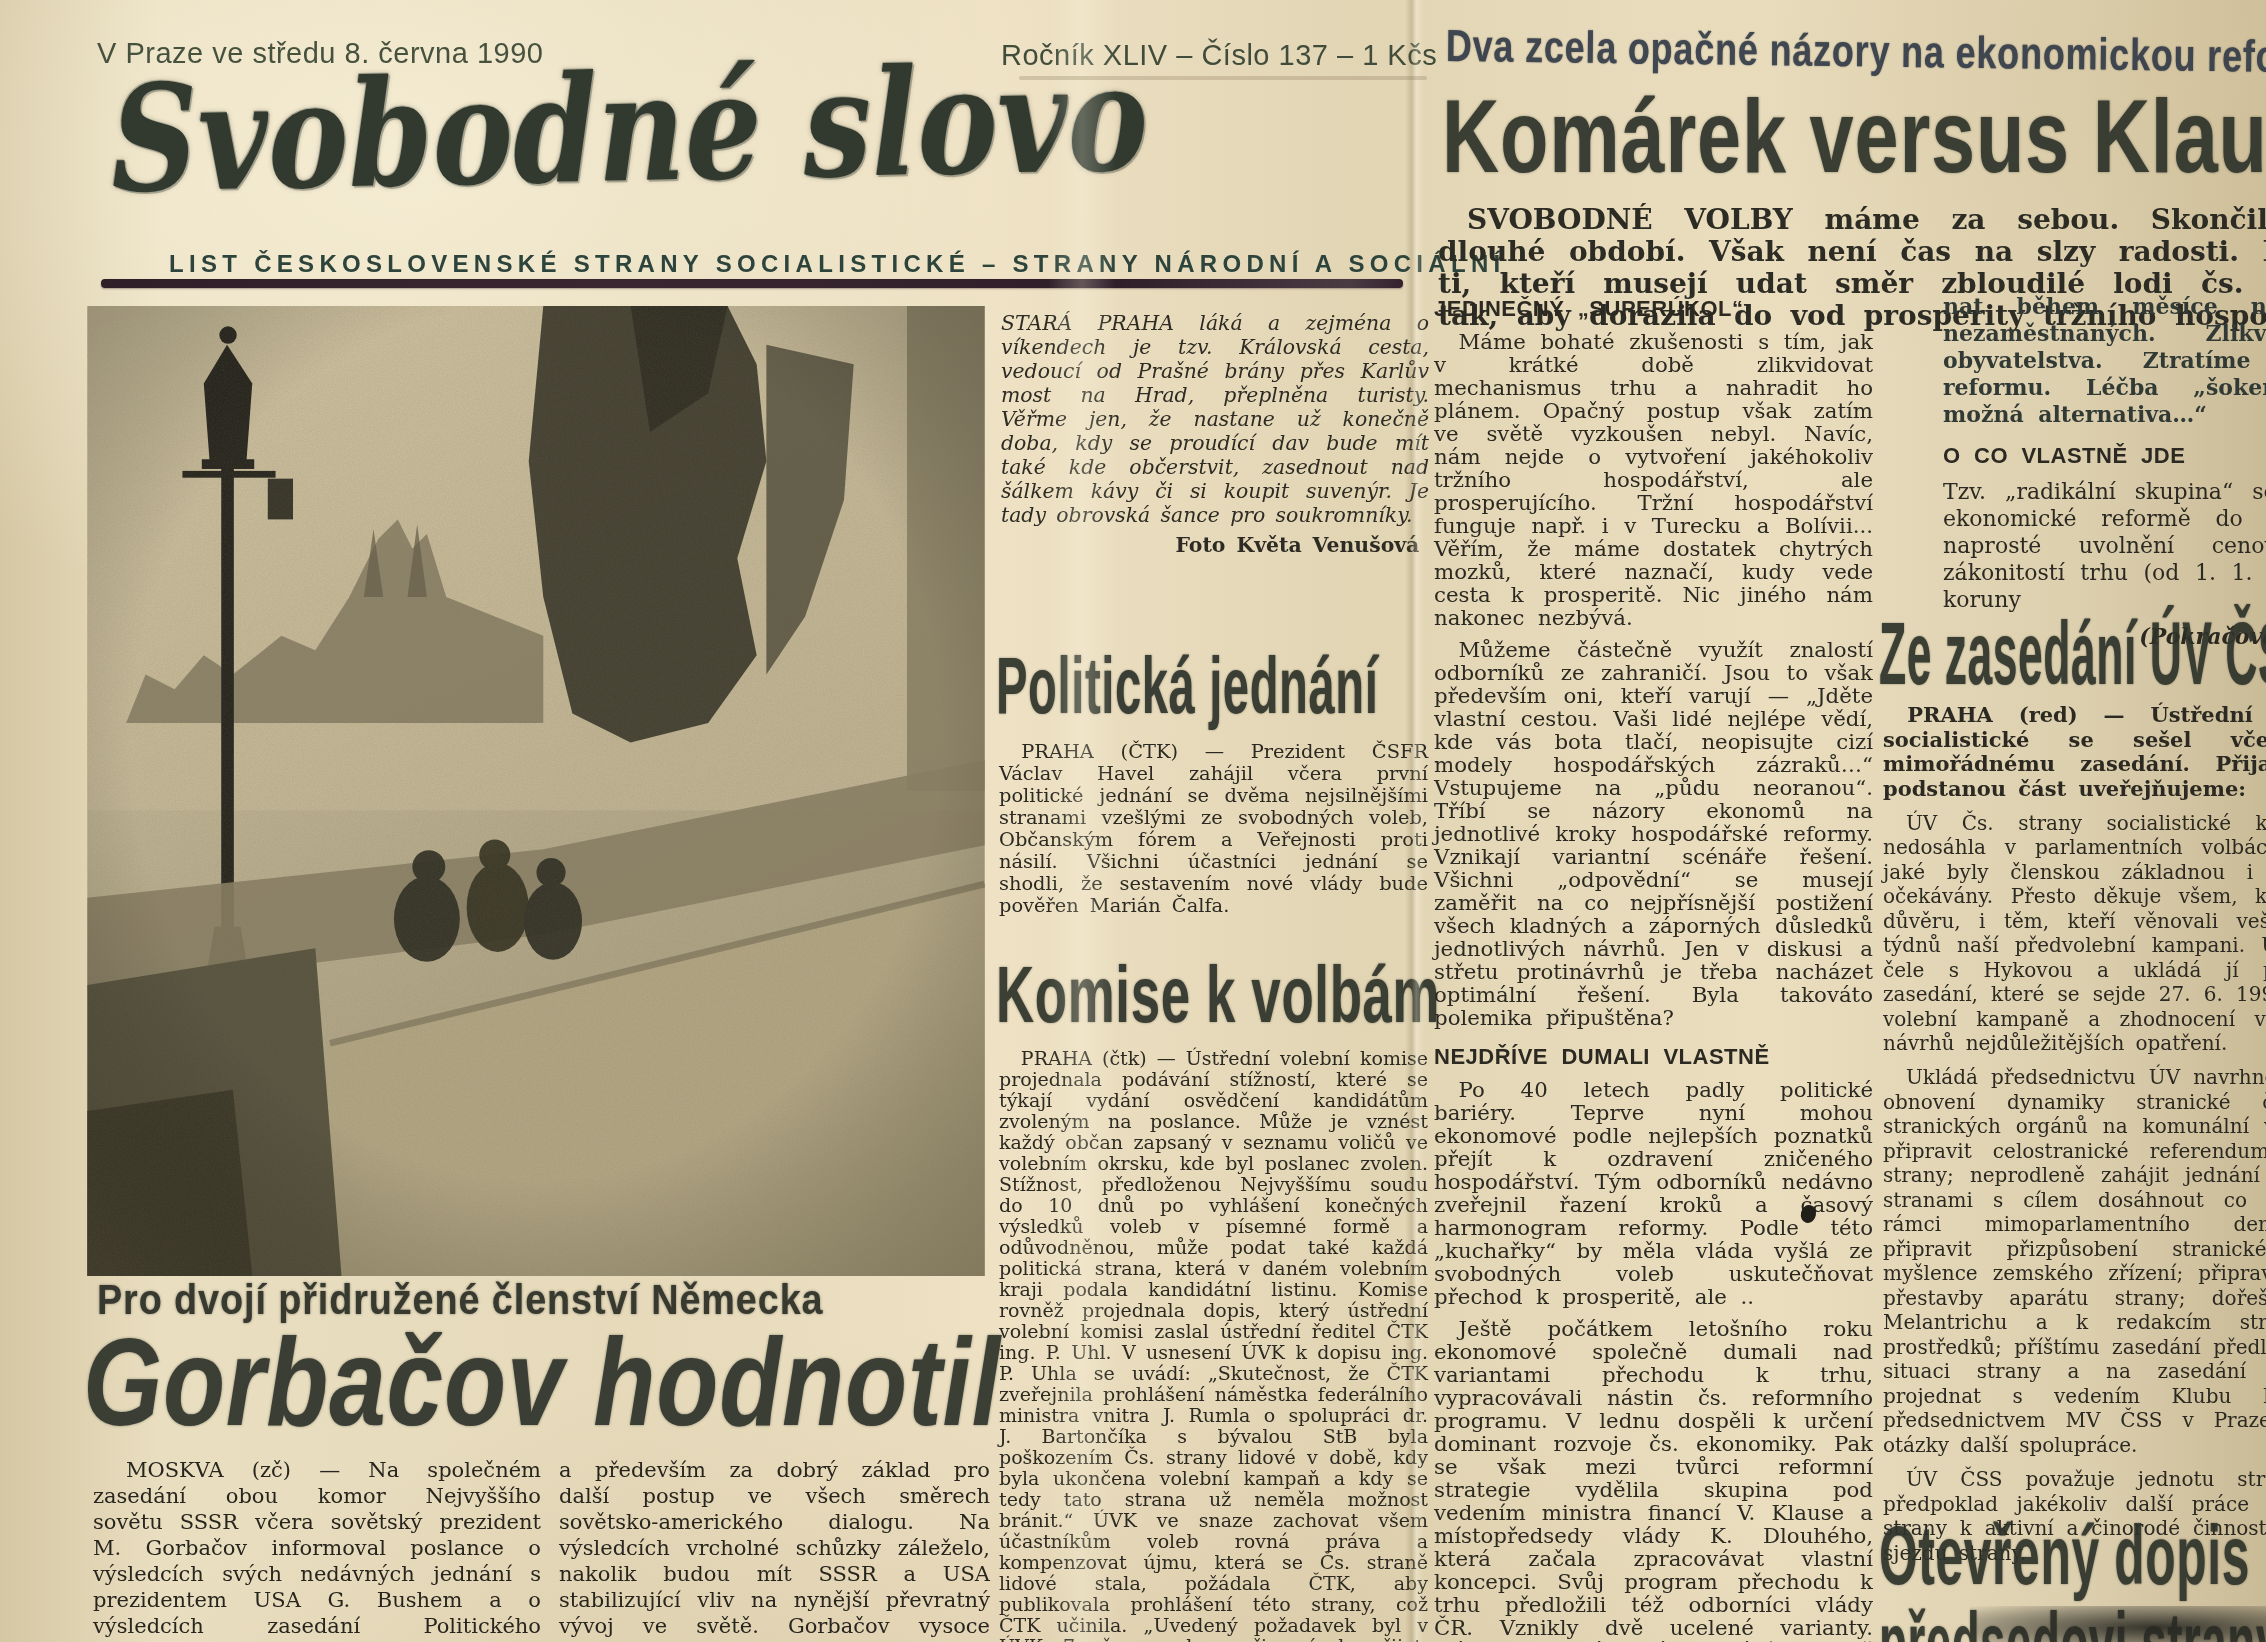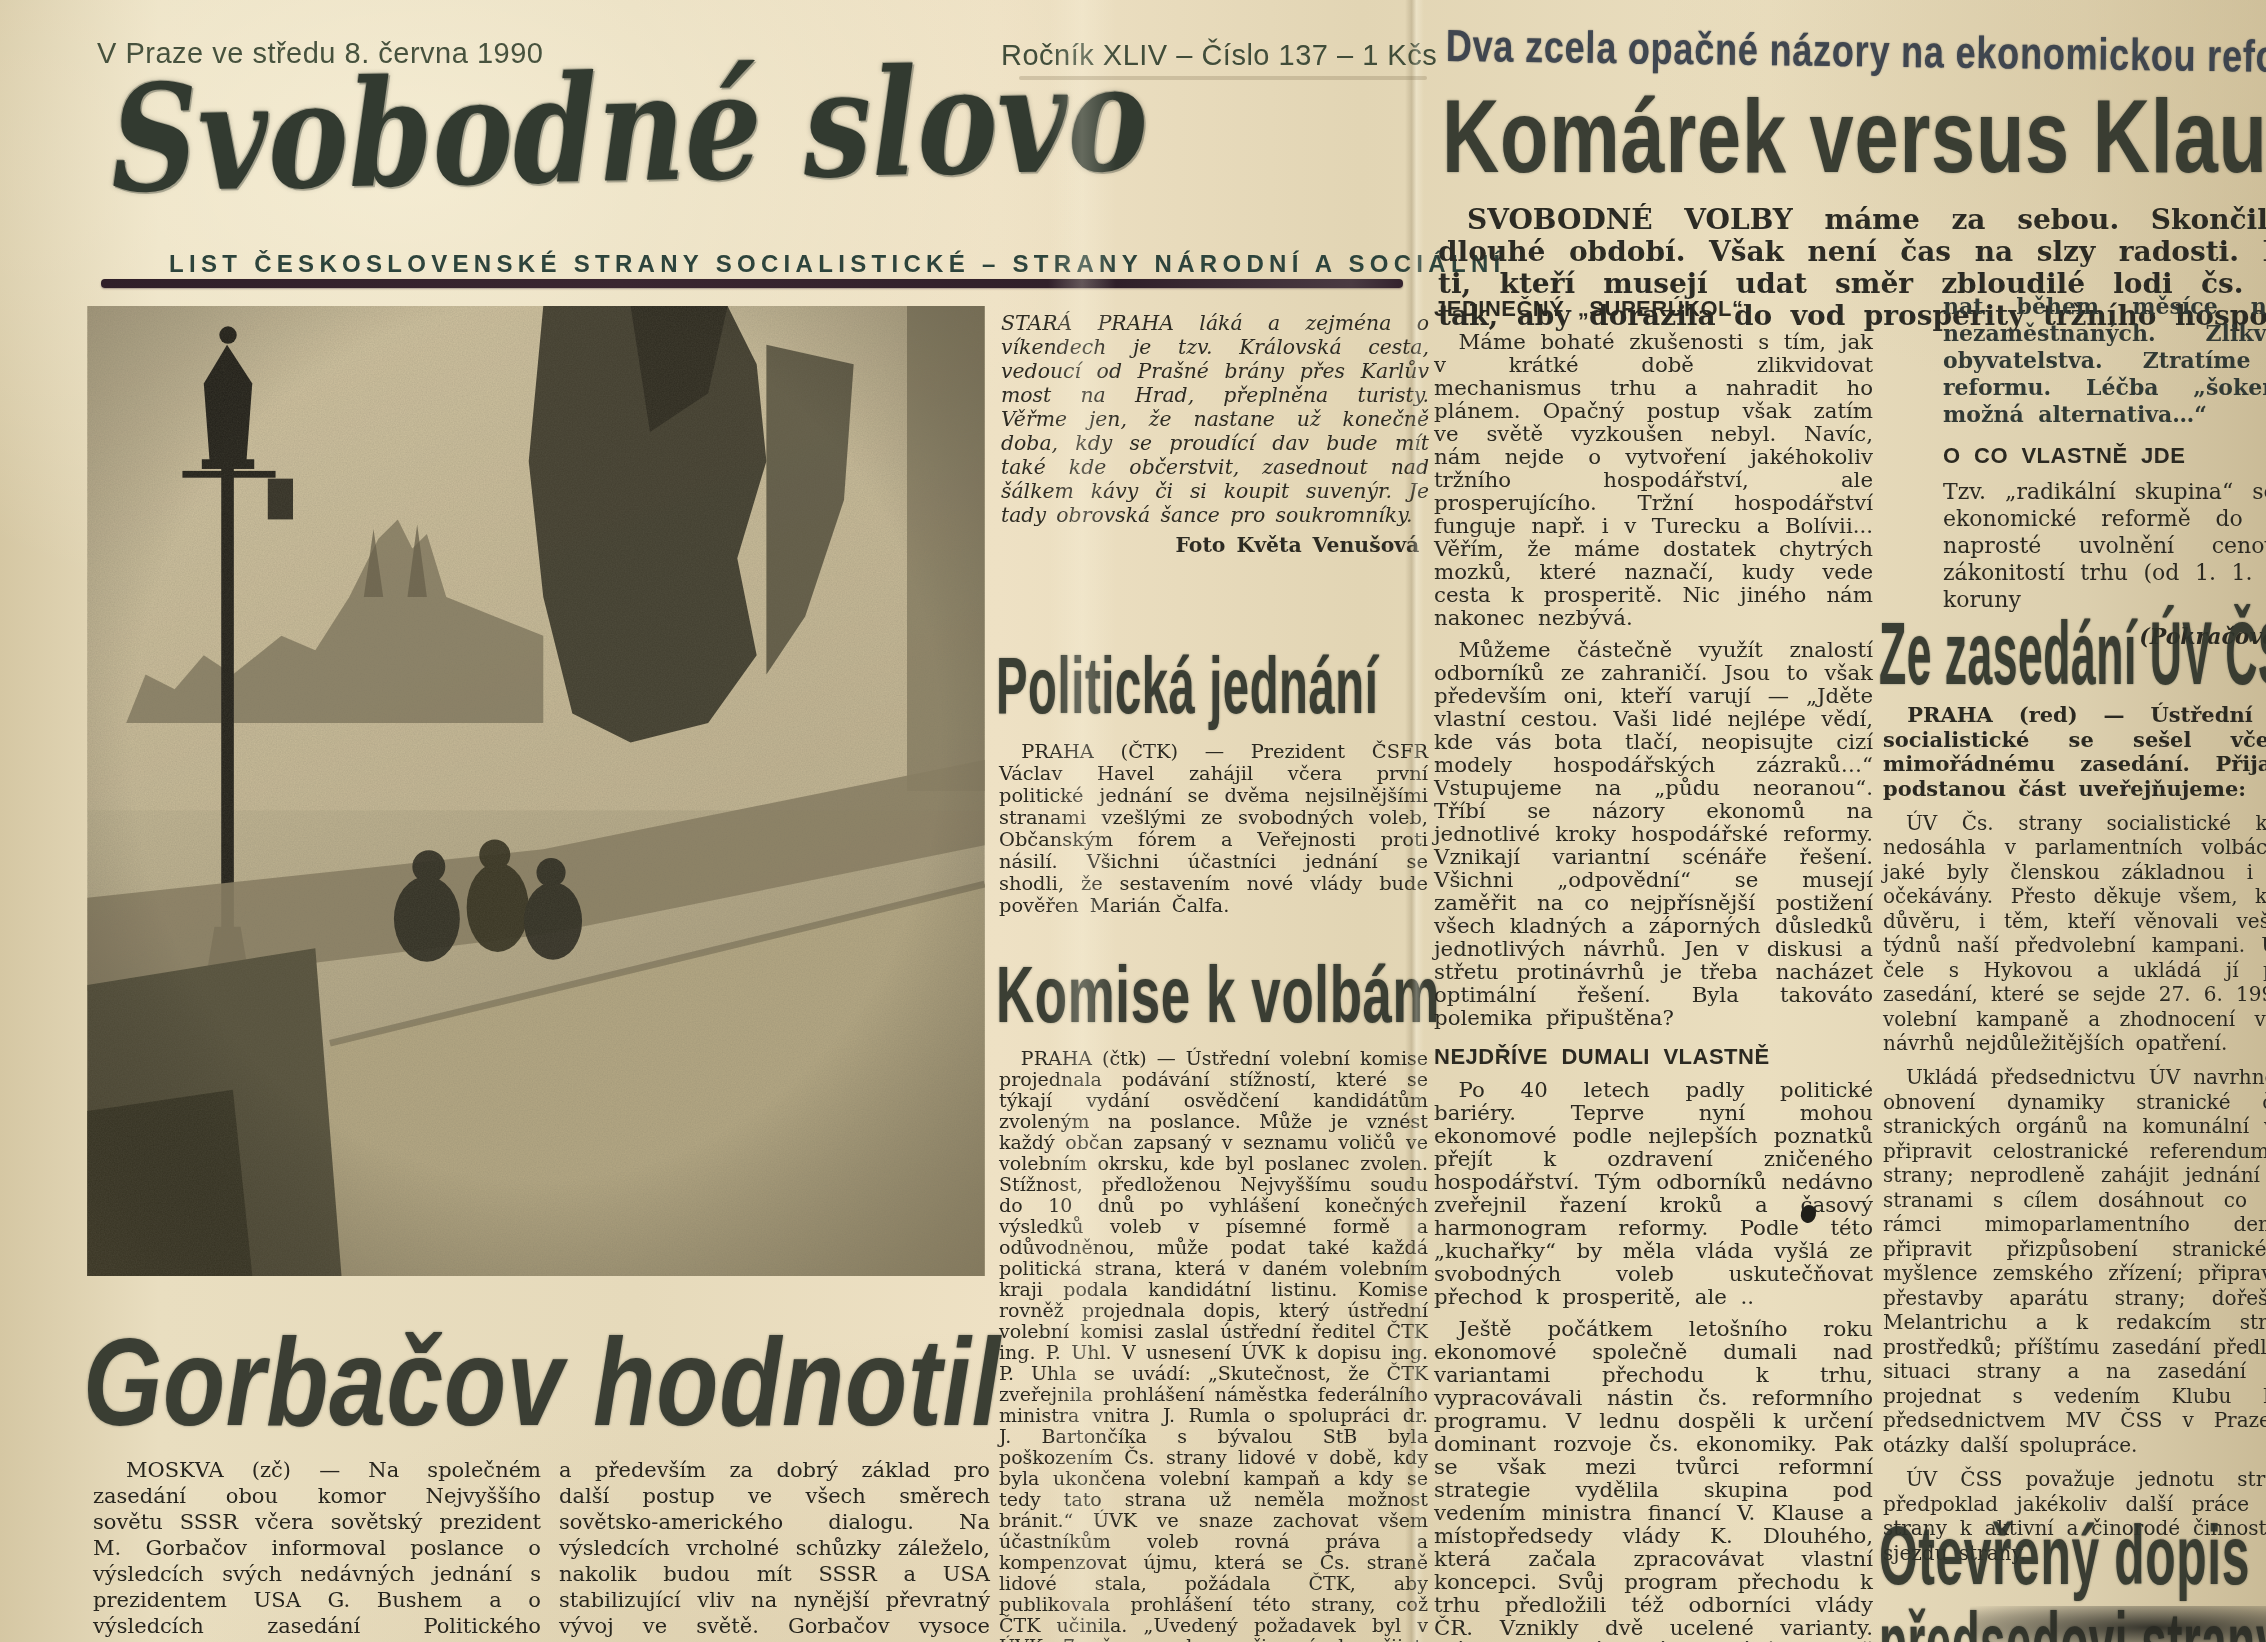--- a/index.html
+++ b/index.html
@@ -145,20 +145,23 @@
     <p class="ind">ÚV Čs. strany socialistické konstatuje, že strana nedosáhla v parlamentních volbách takových výsledků, jaké byly členskou základnou i veřejností oprávněně očekávány. Přesto děkuje všem, kteří dali straně svoji důvěru, i těm, kteří věnovali veškeré úsilí posledních týdnů naší předvolební kampani. ÚV ustavuje komisi v čele s Hykovou a ukládá jí připravit do příštího zasedání, které se sejde 27. 6. 1990, zevrubnou analýzu volební kampaně a zhodnocení výsledků voleb včetně návrhů nejdůležitějších opatření.</p>
     <p class="ind">Ukládá předsednictvu ÚV navrhnout soubor opatření k obnovení dynamiky stranické činnosti a přípravě stranických orgánů na komunální volby; do příštího ÚV připravit celostranické referendum o budoucím názvu strany; neprodleně zahájit jednání s dalšími politickými stranami s cílem dosáhnout co nejširší spolupráce v rámci mimoparlamentního demokratického bloku; připravit přizpůsobení stranické územní struktury myšlence zemského zřízení; připravit program obnovy a přestavby aparátu strany; dořešit vztahy strany k Melantrichu a k redakcím stranických sdělovacích prostředků; příštímu zasedání předložit zprávu o finanční situaci strany a na zasedání přizvat členy ÚRK; projednat s vedením Klubu M. Horákové a s předsednictvem MV ČSS v Praze vzájemné vztahy a otázky další spolupráce.</p>
     <p class="ind">ÚV ČSS považuje jednotu strany za nejdůležitější předpoklad jakékoliv další práce a vyzývá další členy strany k aktivní a činorodé činnosti k naplnění cílů XXI. sjezdu strany.</p>
   </div>
 
   <div class="abs" style="left:1879px;top:1514px;">
     <span class="hl" style="font-size:83px;transform:scaleX(.6);display:block;">Otevřený dopis</span>
     <span class="hl" style="font-size:83px;transform:scaleX(.55);display:block;margin-top:3.9px;">předsedovi strany</span>
   </div>
 
+  <div class="abs" style="left:97px;top:1279px;">
+    <span class="hl" style="font-size:42px;transform:scaleX(.9);color:#2b2e26;">Pro dvojí přidružené členství Německa</span>
+  </div>
   <div class="abs" style="left:83px;top:1320px;font-style:italic;">
     <span class="hl" style="font-size:124px;transform:scaleX(.82);">Gorbačov hodnotil</span>
   </div>
   <div class="abs just" style="left:93px;top:1457px;width:448px;font-size:21px;line-height:26px;word-spacing:5.8px;text-indent:33px;color:#27251e;">MOSKVA (zč) — Na společném zasedání obou komor Nejvyššího sovětu SSSR včera sovětský prezident M. Gorbačov informoval poslance o výsledcích svých nedávných jednání s prezidentem USA G. Bushem a o výsledcích zasedání Politického poradního výboru Varšavské smlou-</div>
   <div class="abs just" style="left:559px;top:1457px;width:431px;font-size:21px;line-height:26px;word-spacing:5.8px;color:#27251e;">a především za dobrý základ pro další postup ve všech směrech sovětsko-amerického dialogu. Na výsledcích vrcholné schůzky záleželo, nakolik budou mít SSSR a USA stabilizující vliv na nynější převratný vývoj ve světě. Gorbačov vysoce ocenil „celkově vyvážený přístup“ prezidenta Busha a jeho vlády k událostem</div>
 
   <div class="abs crease" style="left:1405px;top:0;width:19.4px;height:1643px;background:linear-gradient(90deg,rgba(110,95,60,0),rgba(110,95,60,.22) 35%,rgba(255,252,236,.3) 60%,rgba(110,95,60,0));"></div>
   <div class="abs crease" style="left:1048px;top:0;width:68px;height:1643px;background:linear-gradient(90deg,rgba(255,250,230,0),rgba(255,250,230,.25),rgba(255,250,230,0));"></div>
   <div class="abs crease" style="left:1019px;top:76px;width:408px;height:3.9px;background:rgba(120,105,70,.25);border-radius:1.9px;"></div>
   <div class="abs noink" style="left:1970px;top:1606px;width:297px;height:39px;background:radial-gradient(ellipse at 62% 55%,rgba(40,40,34,.92),rgba(40,40,34,.35) 65%,rgba(40,40,34,0));"></div>

